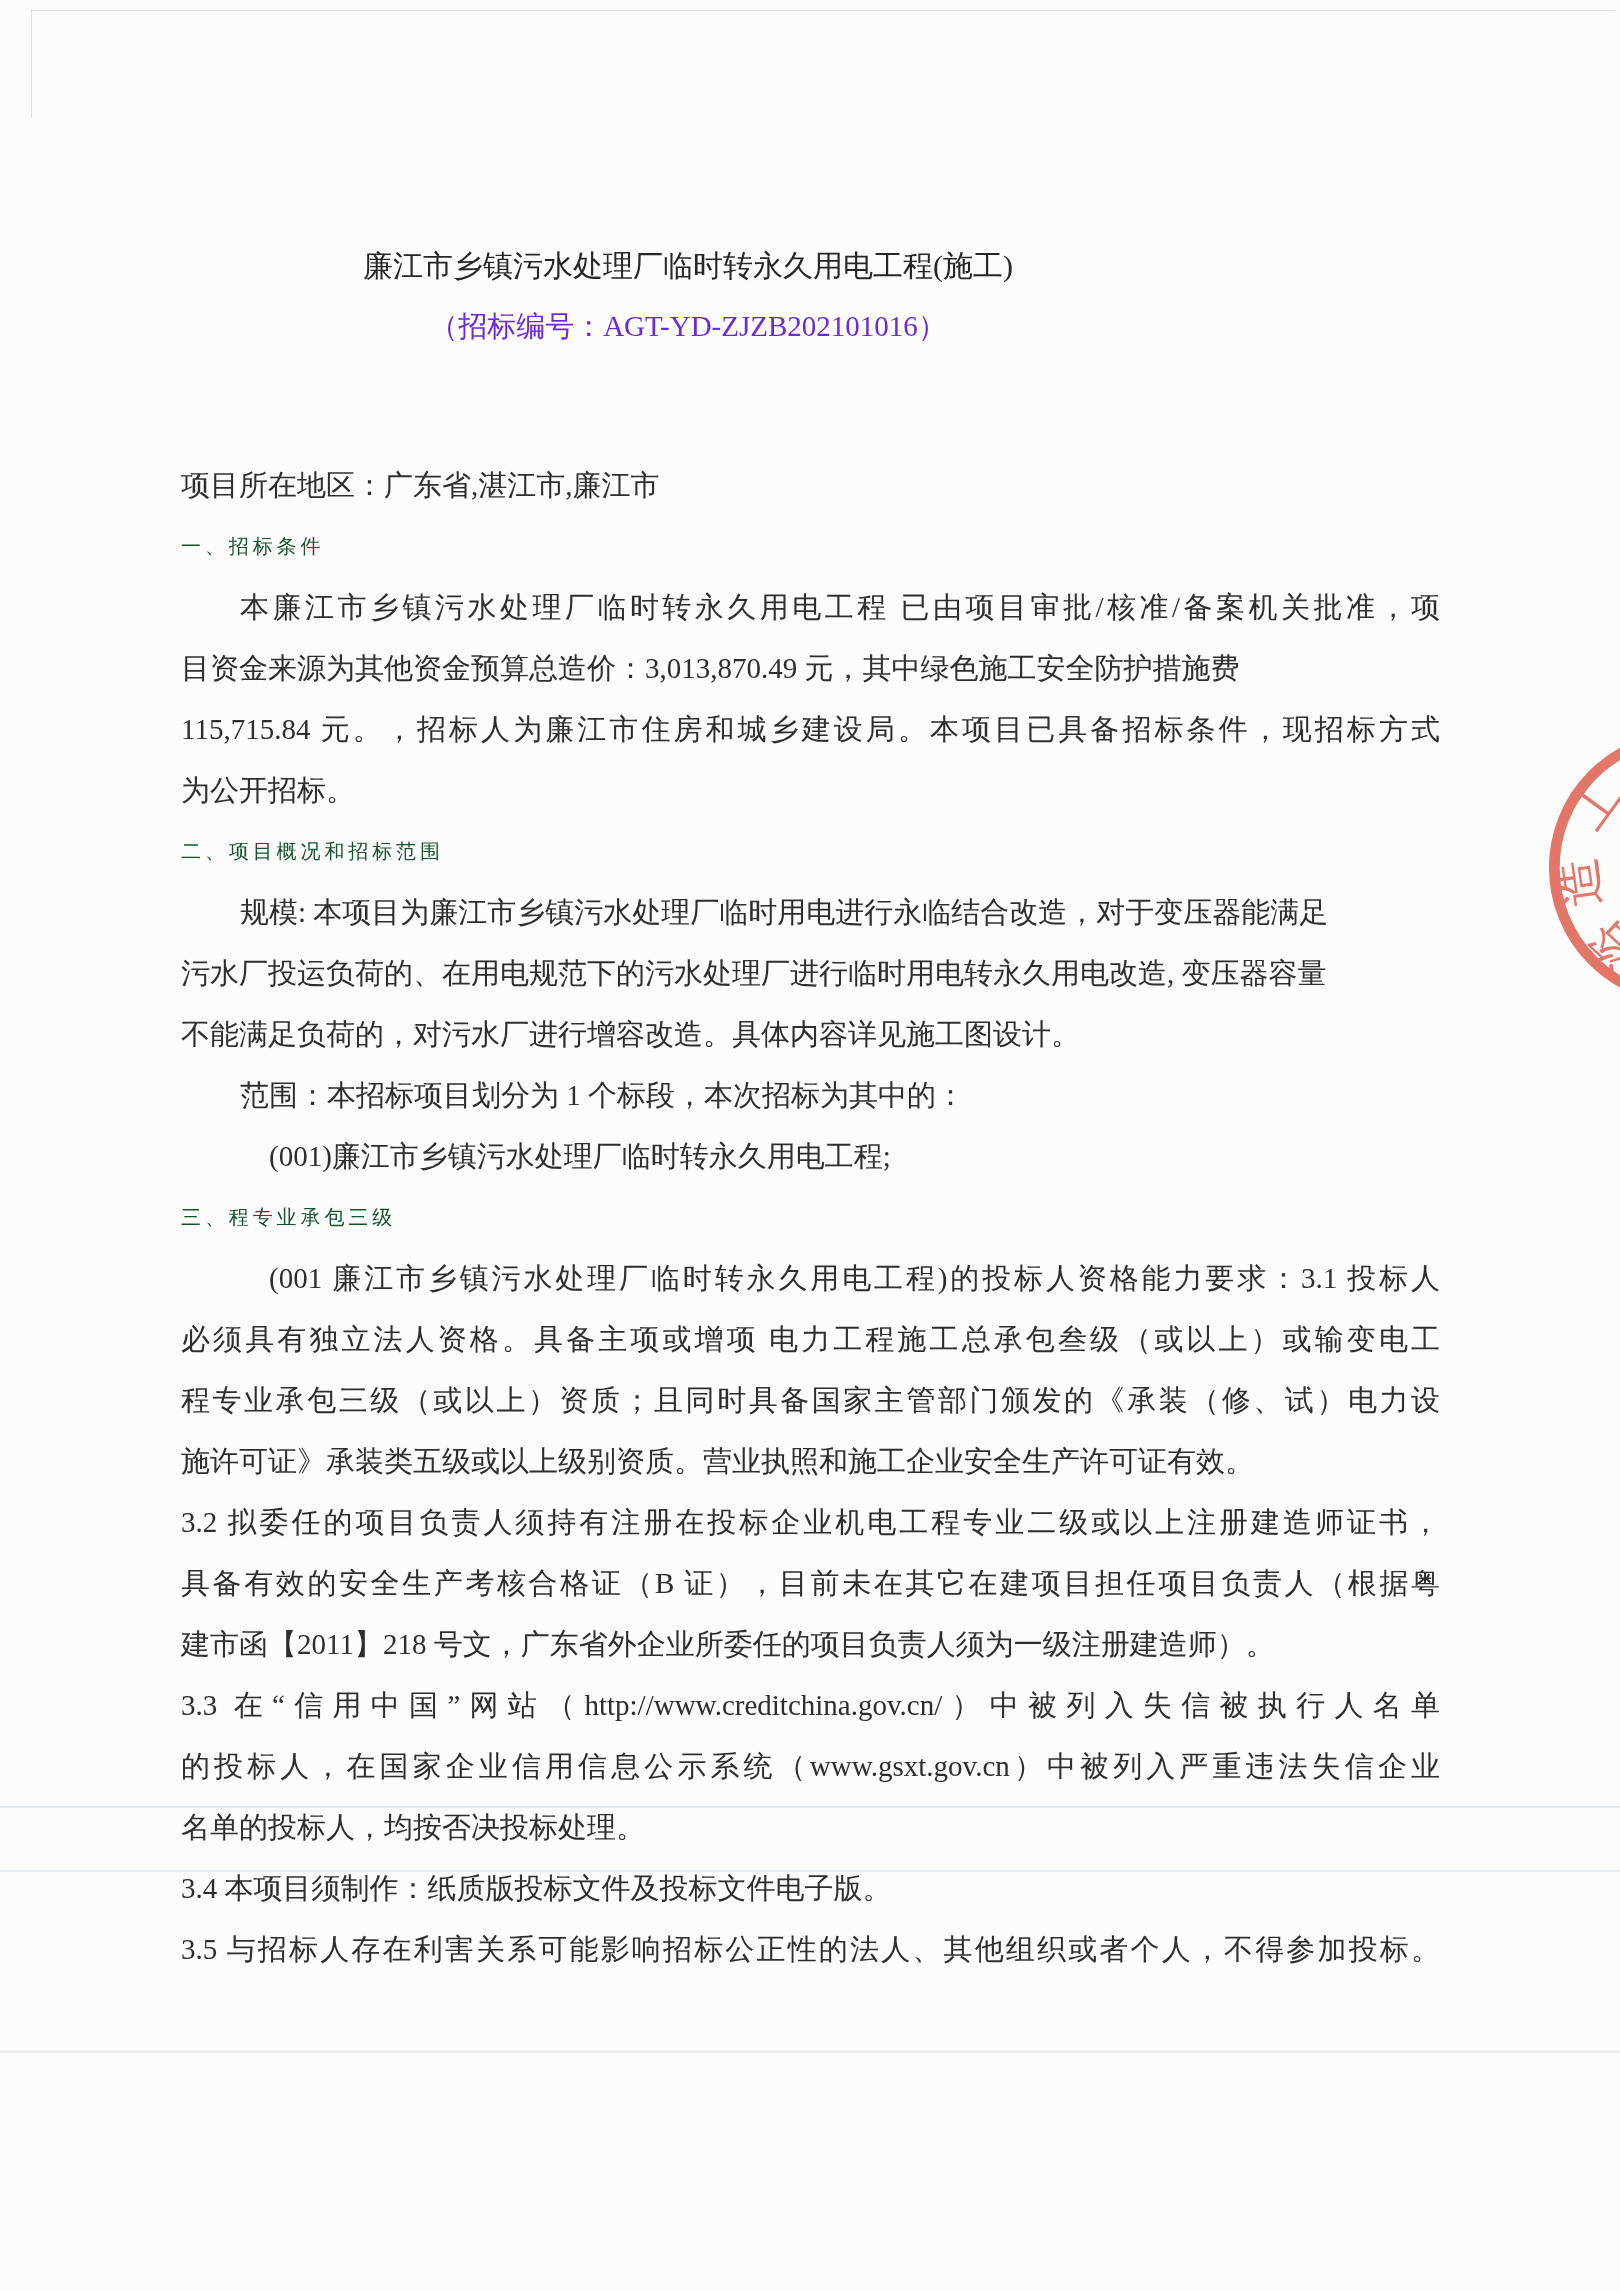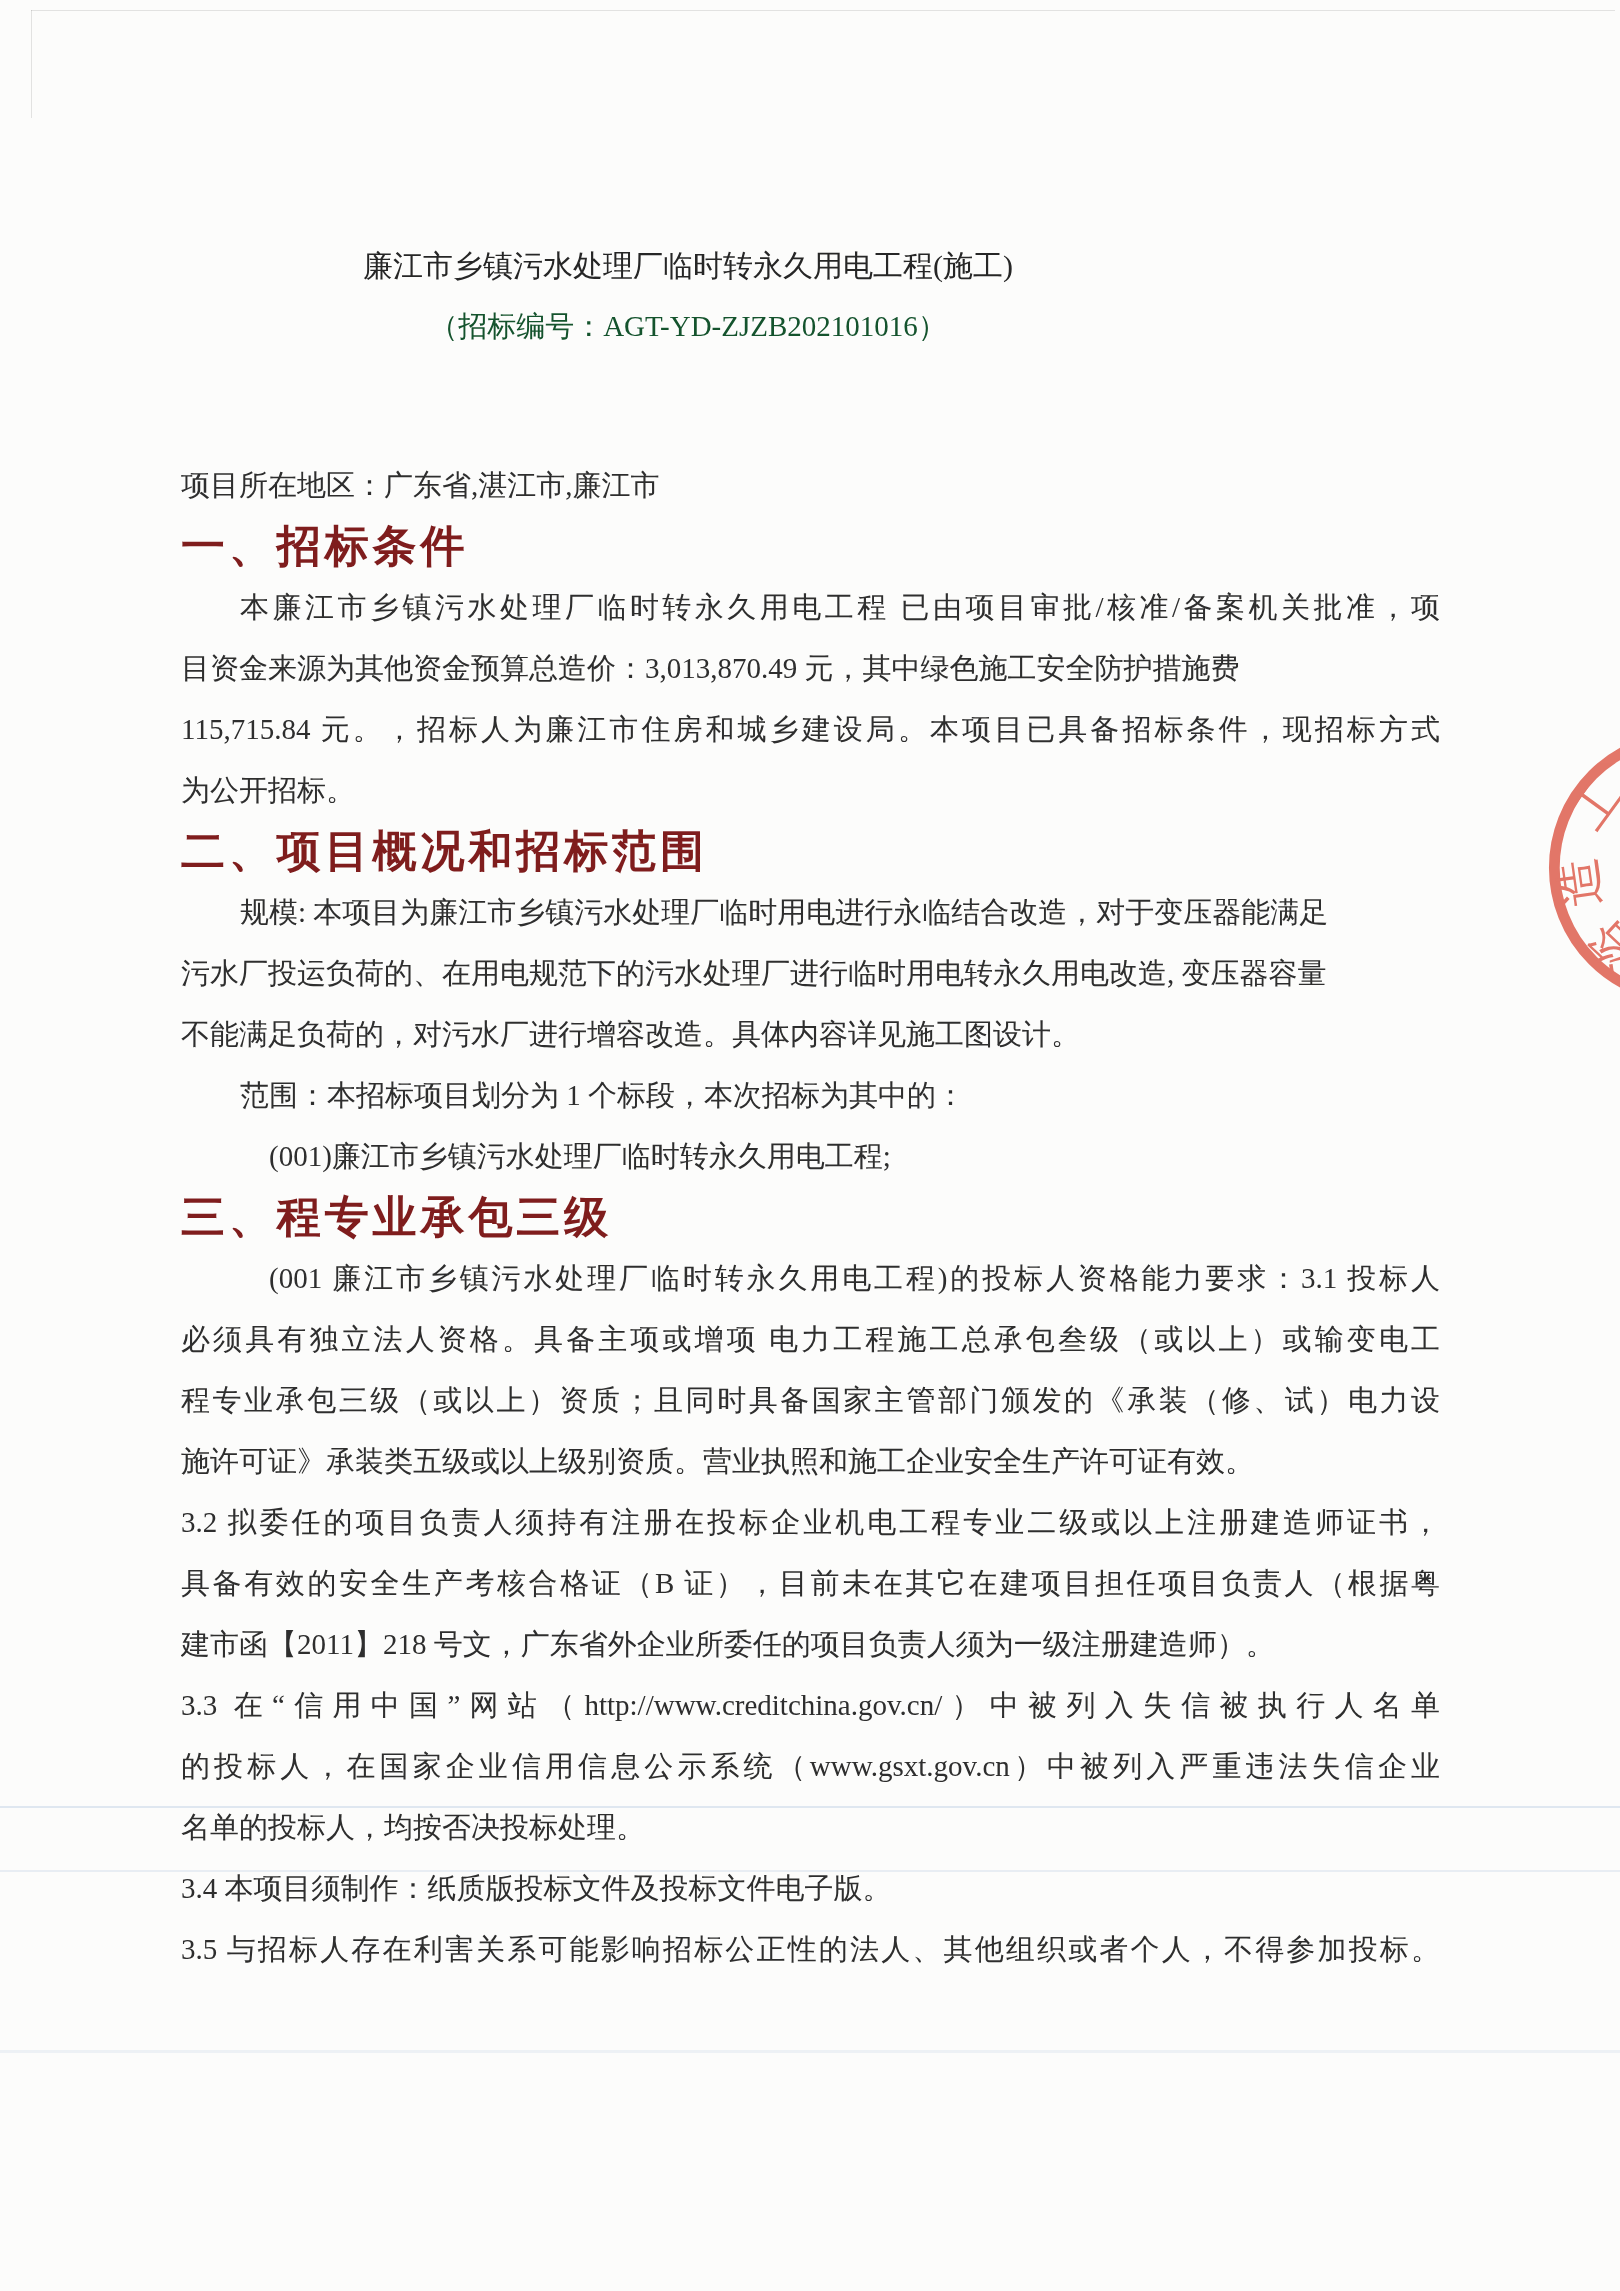--- a/index.html
+++ b/index.html
@@ -30,30 +30,30 @@
   .title{
     width:1014px;
     text-align:center;
     font-size:30px;
     color:#262626;
   }
   .subtitle{
     width:1014px;
     text-align:center;
     font-size:29px;
-    color:#14532d;
+    color:#6d28d9;
   }
   .location{
     margin-top:98px;
   }
   .heading{
-    font-weight:bold;
-    font-size:44px;
+    font-weight:normal;
+    font-size:20px;
     letter-spacing:3.9px;
-    color:#7f1d1d;
+    color:#14532d;
   }
   .just{
     text-align:justify;
     text-align-last:justify;
   }
   .scan-edge-top{
     position:absolute;left:31px;top:9.8px;width:1584px;height:1px;
     background:rgba(0,0,0,0.10);
   }
   .scan-edge-left{

